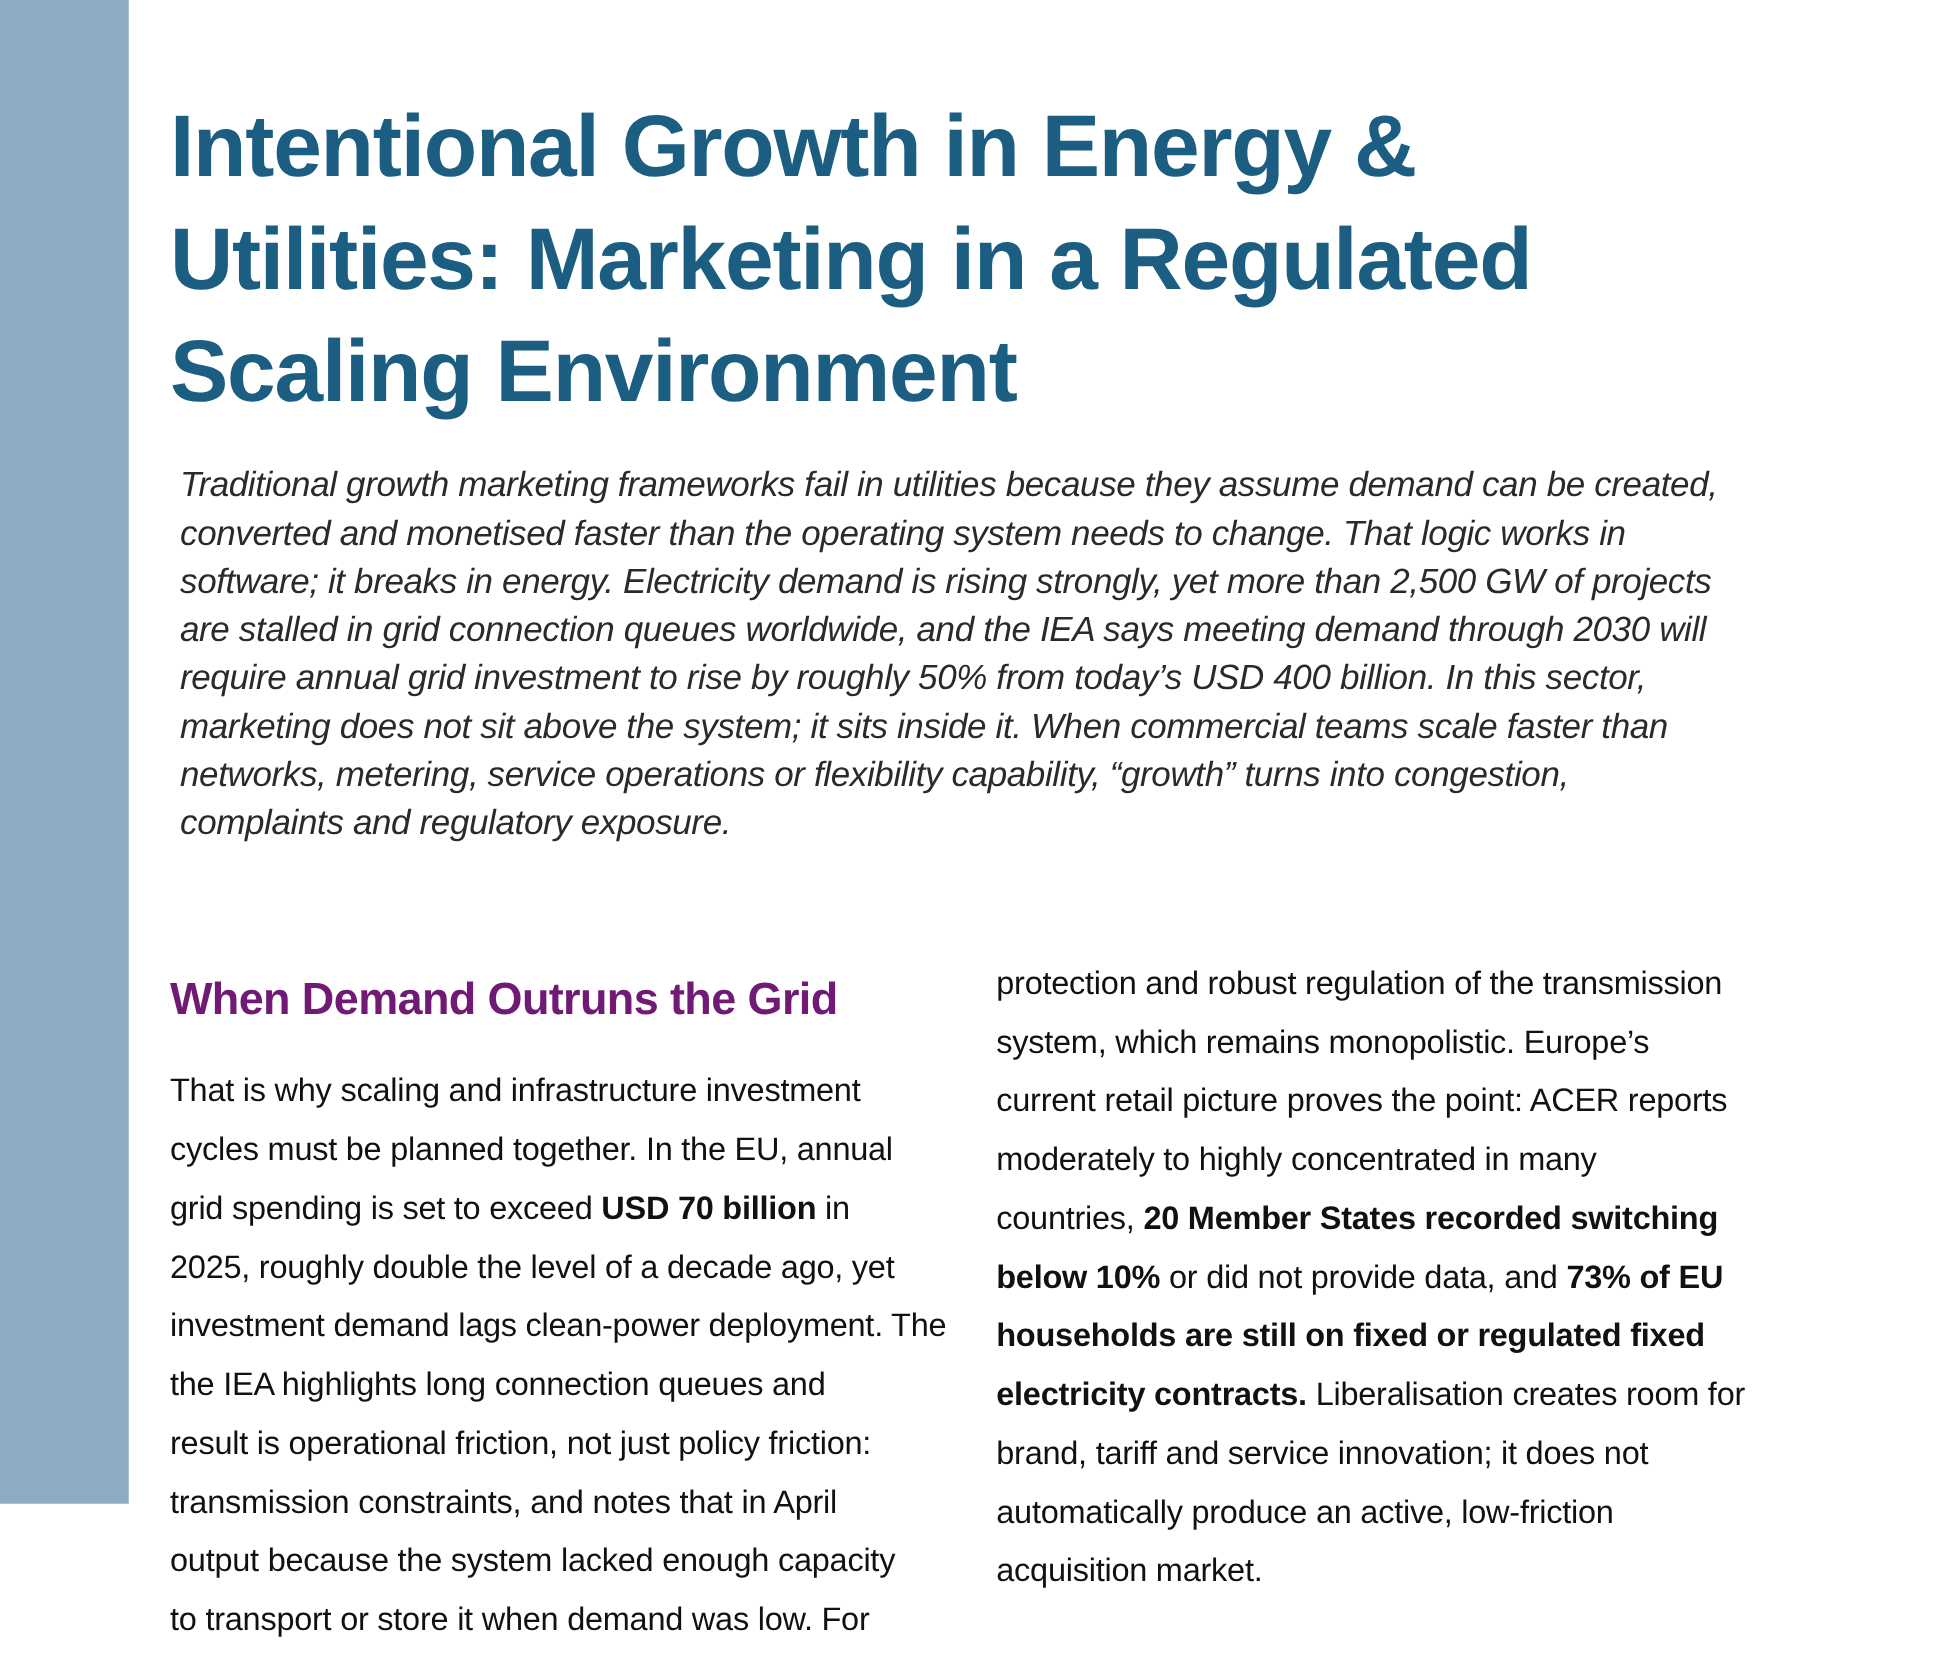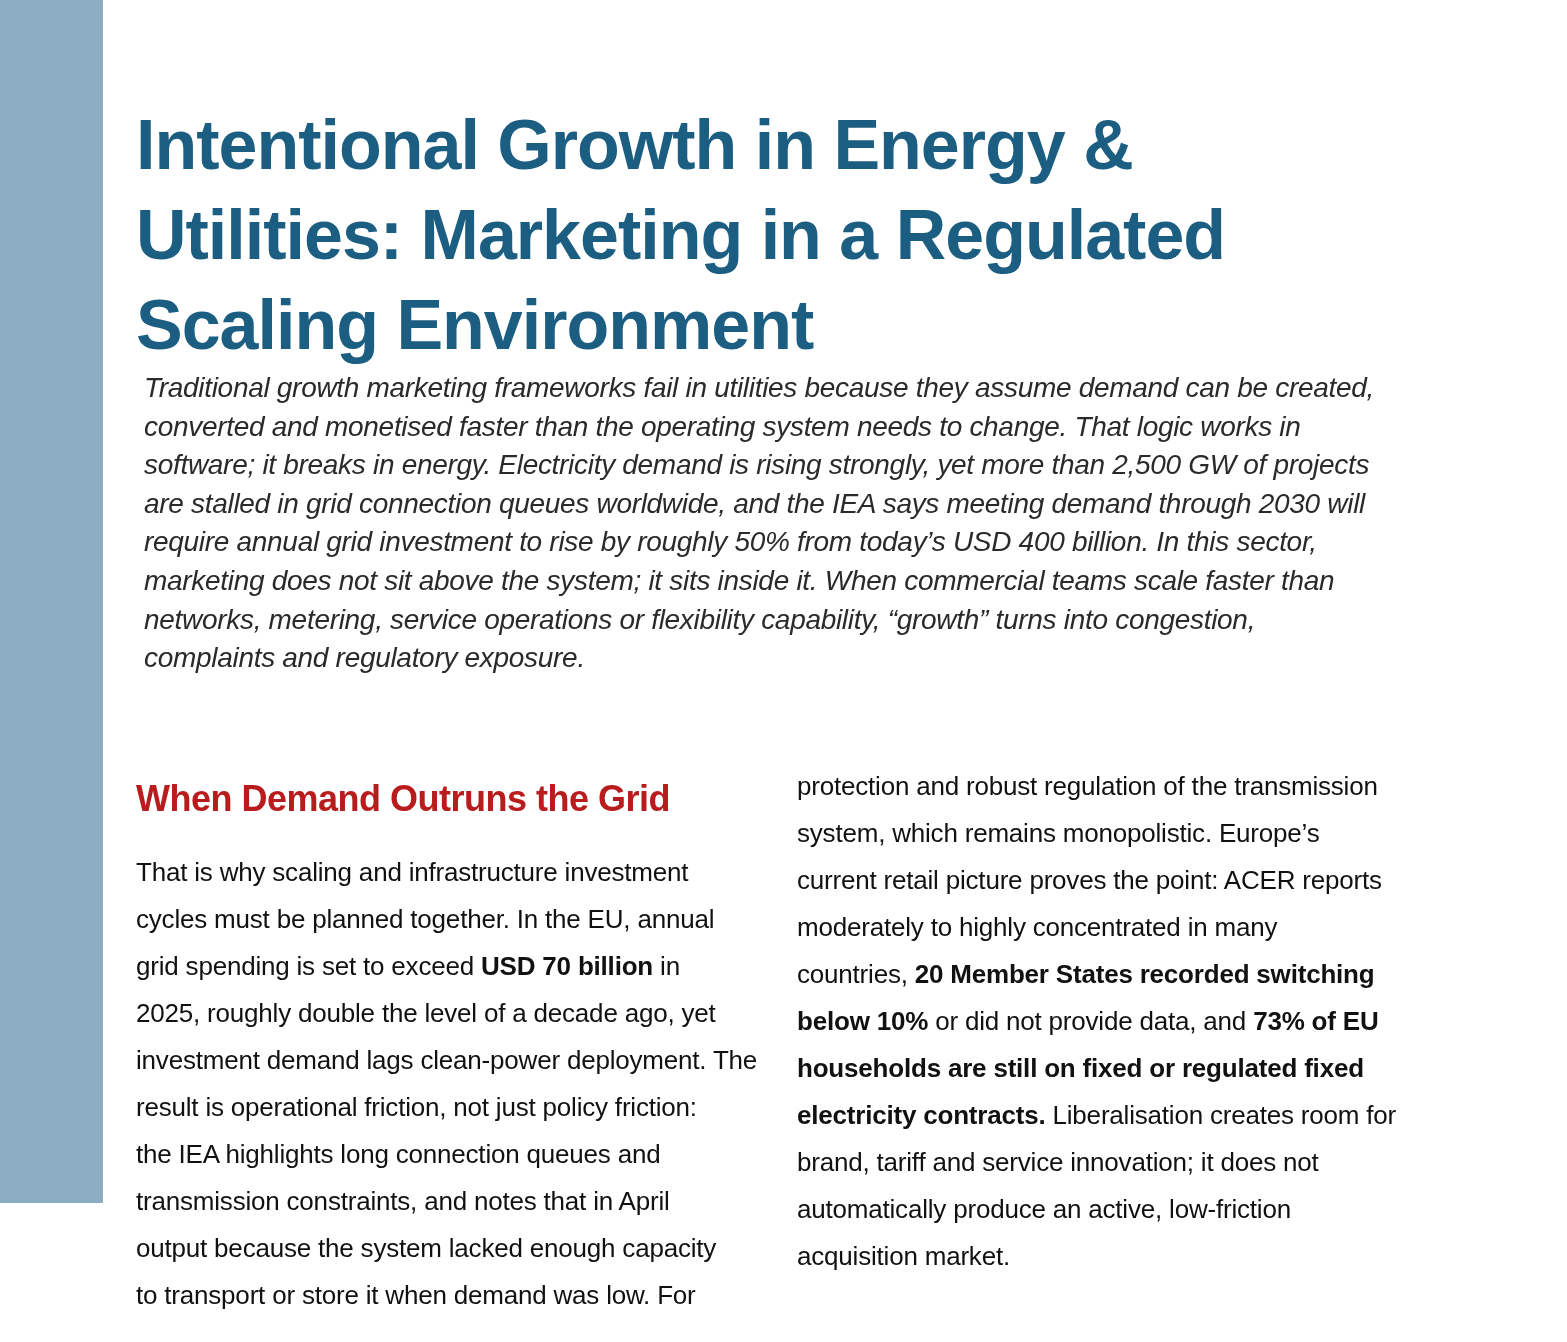--- a/index.html
+++ b/index.html
@@ -7,42 +7,42 @@
       width: 1567px; height: 1342px; overflow: hidden;
       background: #ffffff; position: relative;
       font-family: "Liberation Sans", "DejaVu Sans", sans-serif;
       color: #111111;
     }
     .side-bar {
       position: absolute; left: 0; top: 0; width: 103px; height: 1203px;
       background: #8daec2;
     }
     .title {
-      position: absolute; left: 136px; top: 100px; width: 1300px;
+      position: absolute; left: 136px; top: 72px; width: 1300px;
       margin: 0; font-size: 70px; line-height: 90px; font-weight: bold;
       color: #1b5e82; letter-spacing: -1px;
     }
     .title span { display: block; }
     .lede {
       position: absolute; left: 144px; top: 369px; width: 1330px;
       margin: 0; font-style: italic; font-size: 28px; line-height: 38.6px;
       color: #2a2a2a; font-weight: 300; letter-spacing: -0.3px;
     }
     .lede span { display: block; white-space: nowrap; }
     .col {
       position: absolute; font-size: 26px; line-height: 47px; color: #111;
       letter-spacing: -0.2px;
     }
     .col .ln { display: block; white-space: nowrap; }
     .col b { font-weight: bold; }
     .col-left { left: 136px; top: 849px; width: 640px; }
     .col-right { left: 797px; top: 763px; width: 660px; }
     .section-heading {
       position: absolute; left: 136px; top: 776px; margin: 0;
-      font-size: 36px; line-height: 46px; font-weight: bold; color: #b91c1c;
+      font-size: 36px; line-height: 46px; font-weight: bold; color: #701a75;
       letter-spacing: -0.5px;
     }
   </style>
 </head>
 <body>
 
 <div class="side-bar"></div>
 
 <h1 class="title">
   <span>Intentional Growth in Energy &amp;</span>
@@ -62,22 +62,22 @@
 </p>
 
 <h2 class="section-heading">When Demand Outruns the Grid</h2>
 
 <div class="col col-left">
   <span class="ln">That is why scaling and infrastructure investment</span>
   <span class="ln">cycles must be planned together. In the EU, annual</span>
   <span class="ln"><span>grid spending is set to exceed </span><b>USD 70 billion</b><span> in</span></span>
   <span class="ln">2025, roughly double the level of a decade ago, yet</span>
   <span class="ln">investment demand lags clean-power deployment. The</span>
+  <span class="ln">the IEA highlights long connection queues and</span>
   <span class="ln">result is operational friction, not just policy friction:</span>
-  <span class="ln">the IEA highlights long connection queues and</span>
   <span class="ln">transmission constraints, and notes that in April</span>
   <span class="ln">output because the system lacked enough capacity</span>
   <span class="ln">to transport or store it when demand was low. For</span>
 </div>
 
 <div class="col col-right">
   <span class="ln">protection and robust regulation of the transmission</span>
   <span class="ln">system, which remains monopolistic. Europe’s</span>
   <span class="ln">current retail picture proves the point: ACER reports</span>
   <span class="ln">moderately to highly concentrated in many</span>

